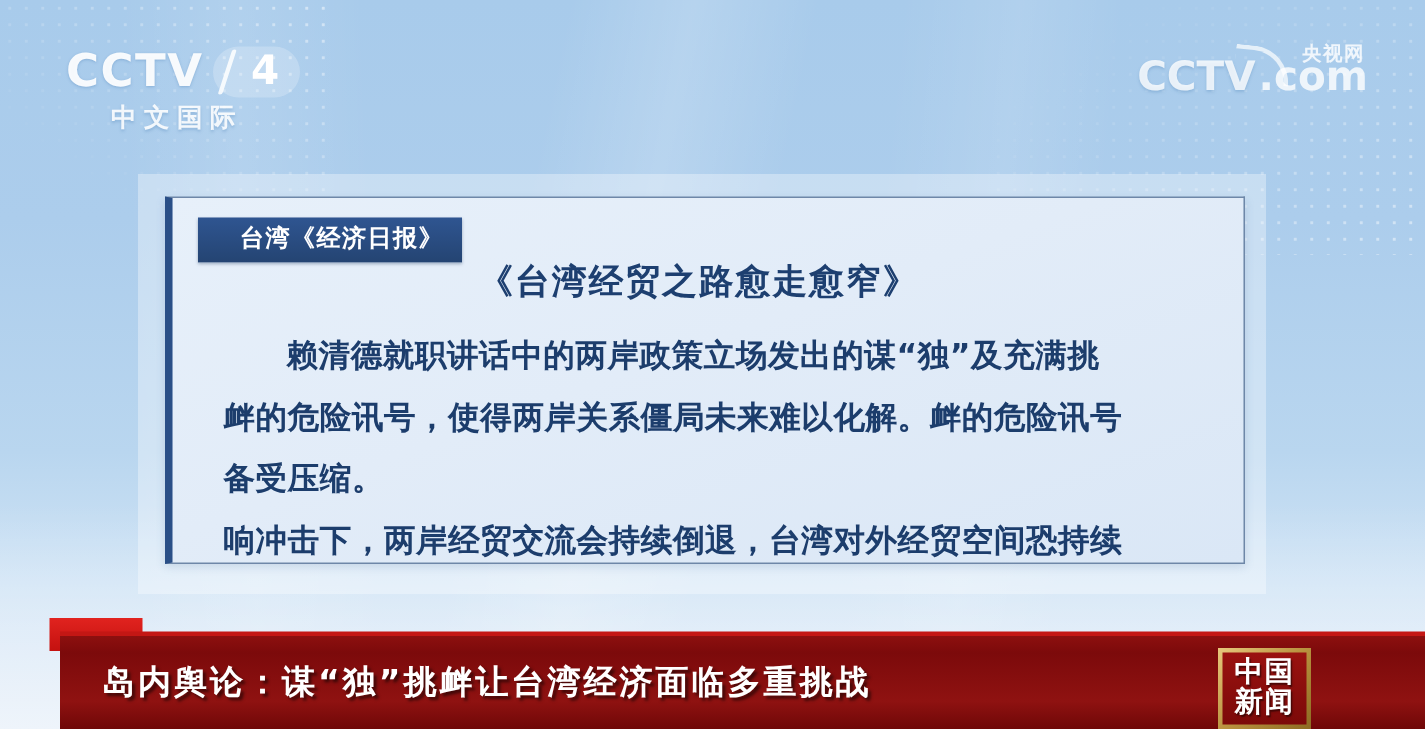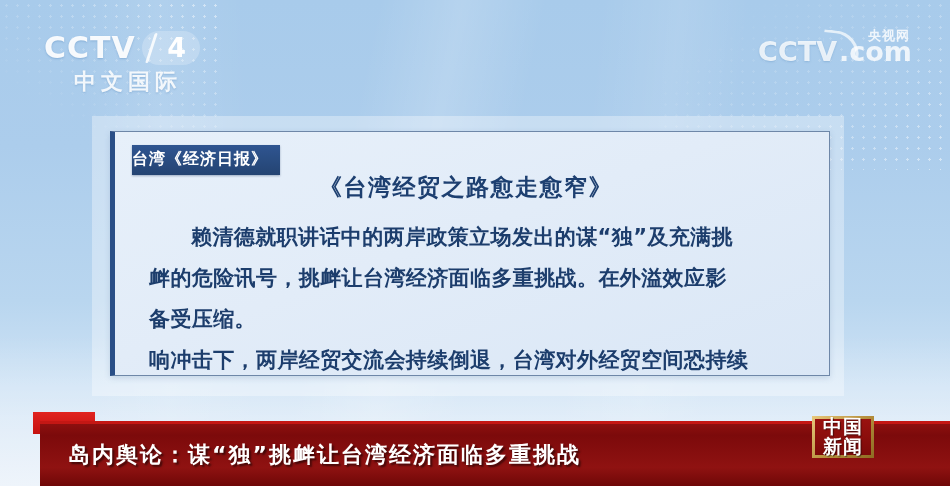--- a/index.html
+++ b/index.html
@@ -54,21 +54,21 @@
     background:rgba(255,255,255,0.22);
     display:flex;align-items:center;justify-content:center;
   }
   .cctv4 .numwrap .slash{
     position:absolute;left:8px;top:2px;width:3px;height:30px;
     background:rgba(255,255,255,0.85);transform:skewX(-18deg);border-radius:2px;
   }
   .cctv4 .num{font-size:27px;font-weight:700;color:#fff;padding-left:12px;}
   .cn-intl{
     margin-top:2px;margin-left:30px;
-    font-size:22px;letter-spacing:5px;font-weight:600;
+    font-size:17px;letter-spacing:5px;font-weight:600;
     color:rgba(255,255,255,0.88);
     text-shadow:0 1px 2px rgba(90,140,190,0.4);
   }
 
   
   .watermark{position:absolute;right:38px;top:36px;text-align:right;}
   .wm-row{display:flex;align-items:flex-end;gap:2px;}
   .wm-cctv{
     font-size:27px;font-weight:700;letter-spacing:0px;
     color:rgba(255,255,255,0.80);
@@ -101,21 +101,21 @@
     background:linear-gradient(160deg,#e7f0fa 0%,#e2ecf8 45%,#dae7f6 100%);
     border:1px solid #6e87a8;
     border-left:5px solid #2a4f87;
     box-sizing:border-box;
     box-shadow:0 2px 6px rgba(60,100,150,0.18);
   }
   .src-badge{
     position:absolute;left:17px;top:13px;
     background:linear-gradient(180deg,#2f5591 0%,#244472 100%);
     color:#ffffff;font-size:16px;font-weight:600;letter-spacing:1px;
-    padding:4px 12px 5px 0;
+    padding:4px 12px 5px 28px;
     box-shadow:0 1px 2px rgba(20,50,90,0.35);
   }
   .card-title{
     margin:0;padding:40px 12px 0 0;text-align:center;
     font-size:23px;font-weight:700;letter-spacing:1.5px;
     color:#1d3f70;
   }
   .card-body{
     margin:0;padding:14px 18px 0 34px;
     font-size:21px;line-height:41px;font-weight:700;letter-spacing:0.4px;
@@ -138,21 +138,21 @@
     display:flex;align-items:center;
   }
   .banner-text{
     padding-left:28px;
     font-size:22px;font-weight:700;letter-spacing:2px;
     color:#ffffff;
     text-shadow:2px 2px 2px rgba(0,0,0,0.55);
     white-space:nowrap;
   }
   .prog-logo{
-    position:absolute;left:812px;top:416px;width:62px;height:42px;
+    position:absolute;left:812px;top:432px;width:62px;height:54px;
     background:linear-gradient(135deg,#e8c87c 0%,#b9923f 50%,#8d6b22 100%);
     padding:3px;box-sizing:border-box;
   }
   .prog-logo-inner{
     width:100%;height:100%;
     background:linear-gradient(180deg,#9a1210 0%,#7c0a09 100%);
     display:flex;flex-direction:column;align-items:center;justify-content:center;
     line-height:1.05;
   }
   .prog-logo-inner span{
@@ -190,21 +190,21 @@
     </div>
   </div>
 
   <div class="outer-panel"></div>
 
   <div class="card">
     <div class="src-badge">台湾《经济日报》</div>
     <h1 class="card-title">《台湾经贸之路愈走愈窄》</h1>
     <div class="card-body">
       <span class="ln first">赖清德就职讲话中的两岸政策立场发出的谋“独”及充满挑</span>
-      <span class="ln">衅的危险讯号，挑衅让台湾经济面临多重挑战。在外溢效应影</span>
+      <span class="ln">衅的危险讯号，使得两岸关系僵局未来难以化解。衅的危险讯号</span>
       <span class="ln">备受压缩。</span>
       <span class="ln">响冲击下，两岸经贸交流会持续倒退，台湾对外经贸空间恐持续</span>
     </div>
   </div>
 
   <div class="red-tab"></div>
   <div class="banner">
     <div class="banner-text">岛内舆论：谋“独”挑衅让台湾经济面临多重挑战</div>
   </div>
   <div class="prog-logo">

